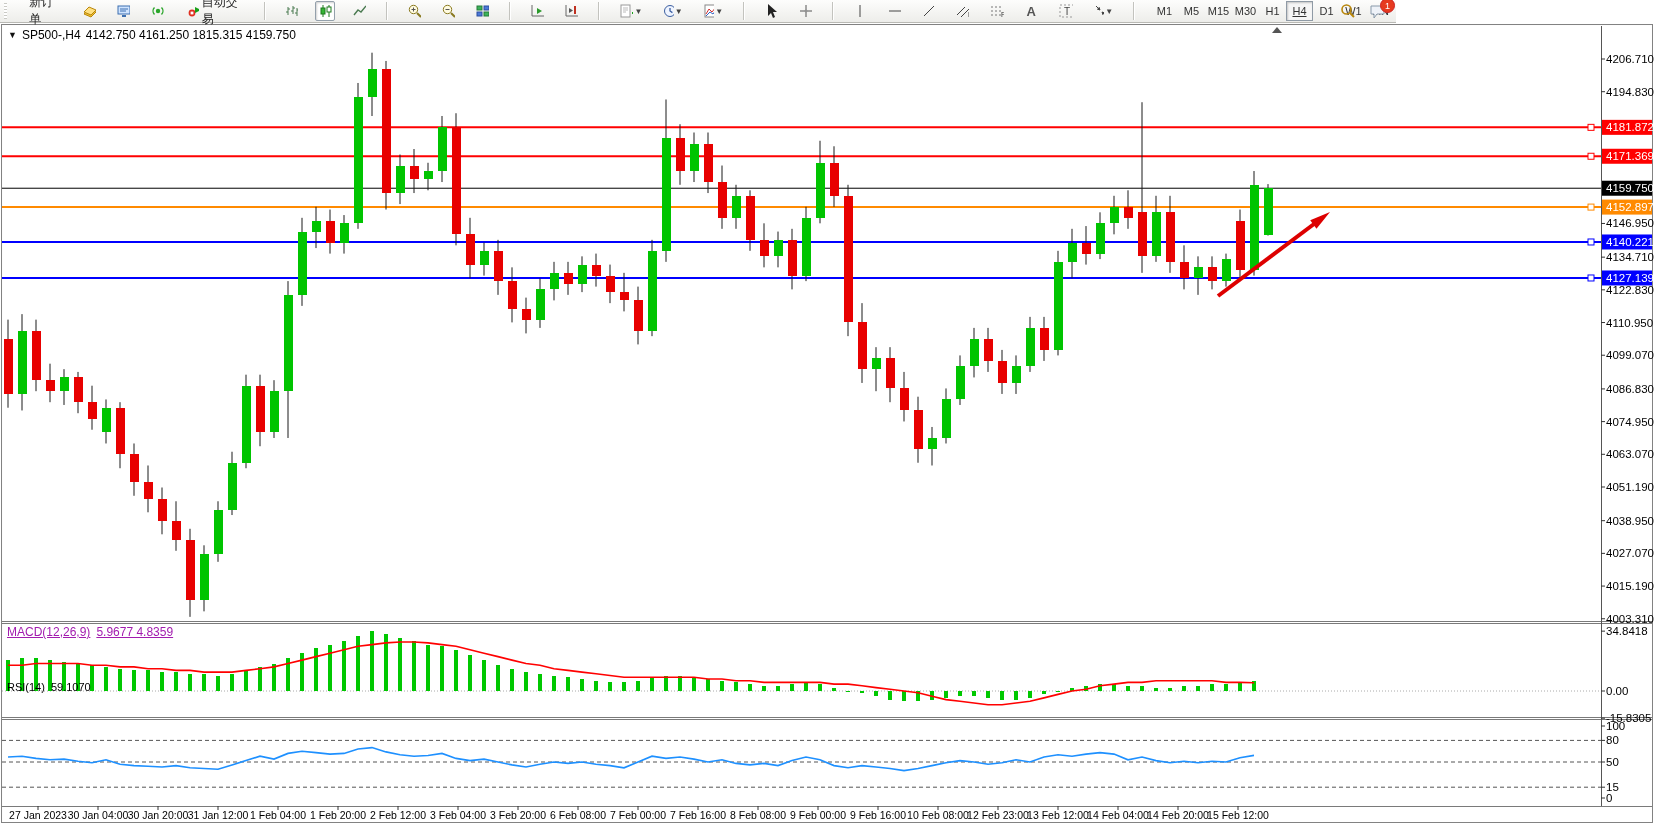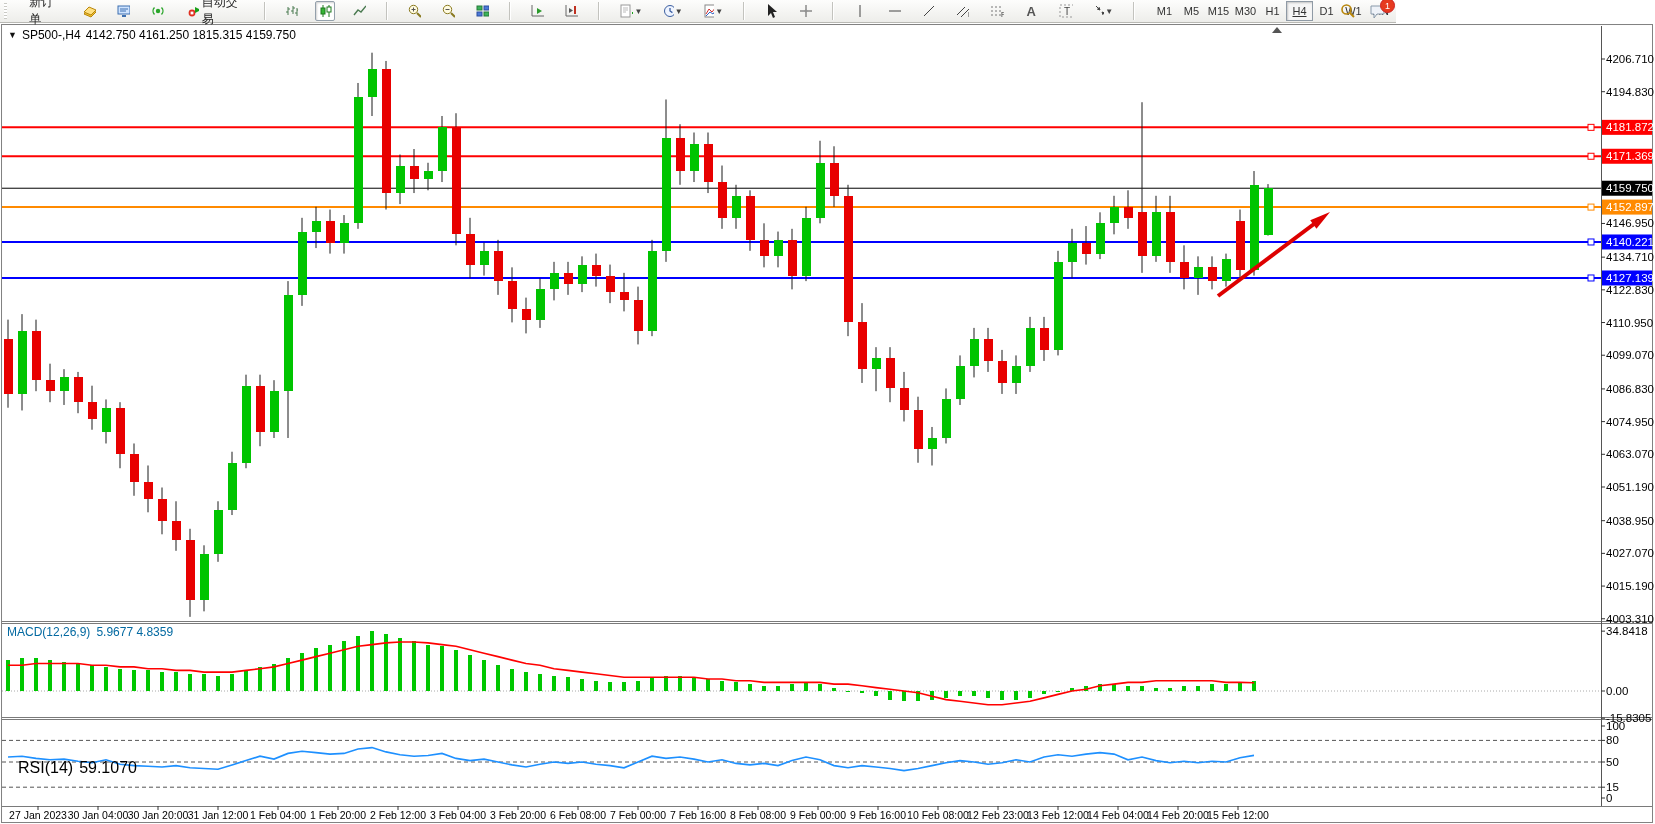--- a/index.html
+++ b/index.html
@@ -24,22 +24,22 @@
   #toolbar-right{position:absolute;right:6px;top:1px;display:flex;align-items:center;gap:6px;}
   #chat-badge{position:absolute;right:-6px;top:-4px;width:13px;height:13px;border-radius:50%;
     background:#e63a1f;color:#fff;font-size:9px;display:flex;align-items:center;justify-content:center;
     border:1px solid #c22;}
   
   #window-frame{position:absolute;left:1px;top:24px;width:1652px;height:799px;
     border:1px solid #828282;box-shadow:inset 1px 1px 0 #fdfdfd;background:#fff;box-sizing:border-box;}
   #chart-title{position:absolute;left:8px;top:28px;font-size:12px;color:#000;z-index:4;
     display:flex;align-items:center;gap:5px;}
   #chart-title .tri{font-size:9px;color:#111;}
-  #macd-label{position:absolute;left:7px;top:625px;font-size:12px;color:#0369a1;z-index:4;}
-  #rsi-label{position:absolute;left:7px;top:759px;font-size:16px;color:#000;z-index:4;margin-left:11px;}
+  #macd-label{position:absolute;left:7px;top:625px;font-size:12px;color:#a21caf;z-index:4;text-decoration:underline;}
+  #rsi-label{position:absolute;left:7px;top:681px;font-size:11px;color:#000;z-index:4;}
   #macd-label span,#rsi-label span{margin-right:6px;}
   svg#chart-svg{position:absolute;left:0;top:0;z-index:2;}
   text{font-family:"Liberation Sans",sans-serif;}
 </style>
 </head>
 <body>
 
 <div id="toolbar">
   <div class="grip"></div>
   <div class="tbtn text">新订单</div>

